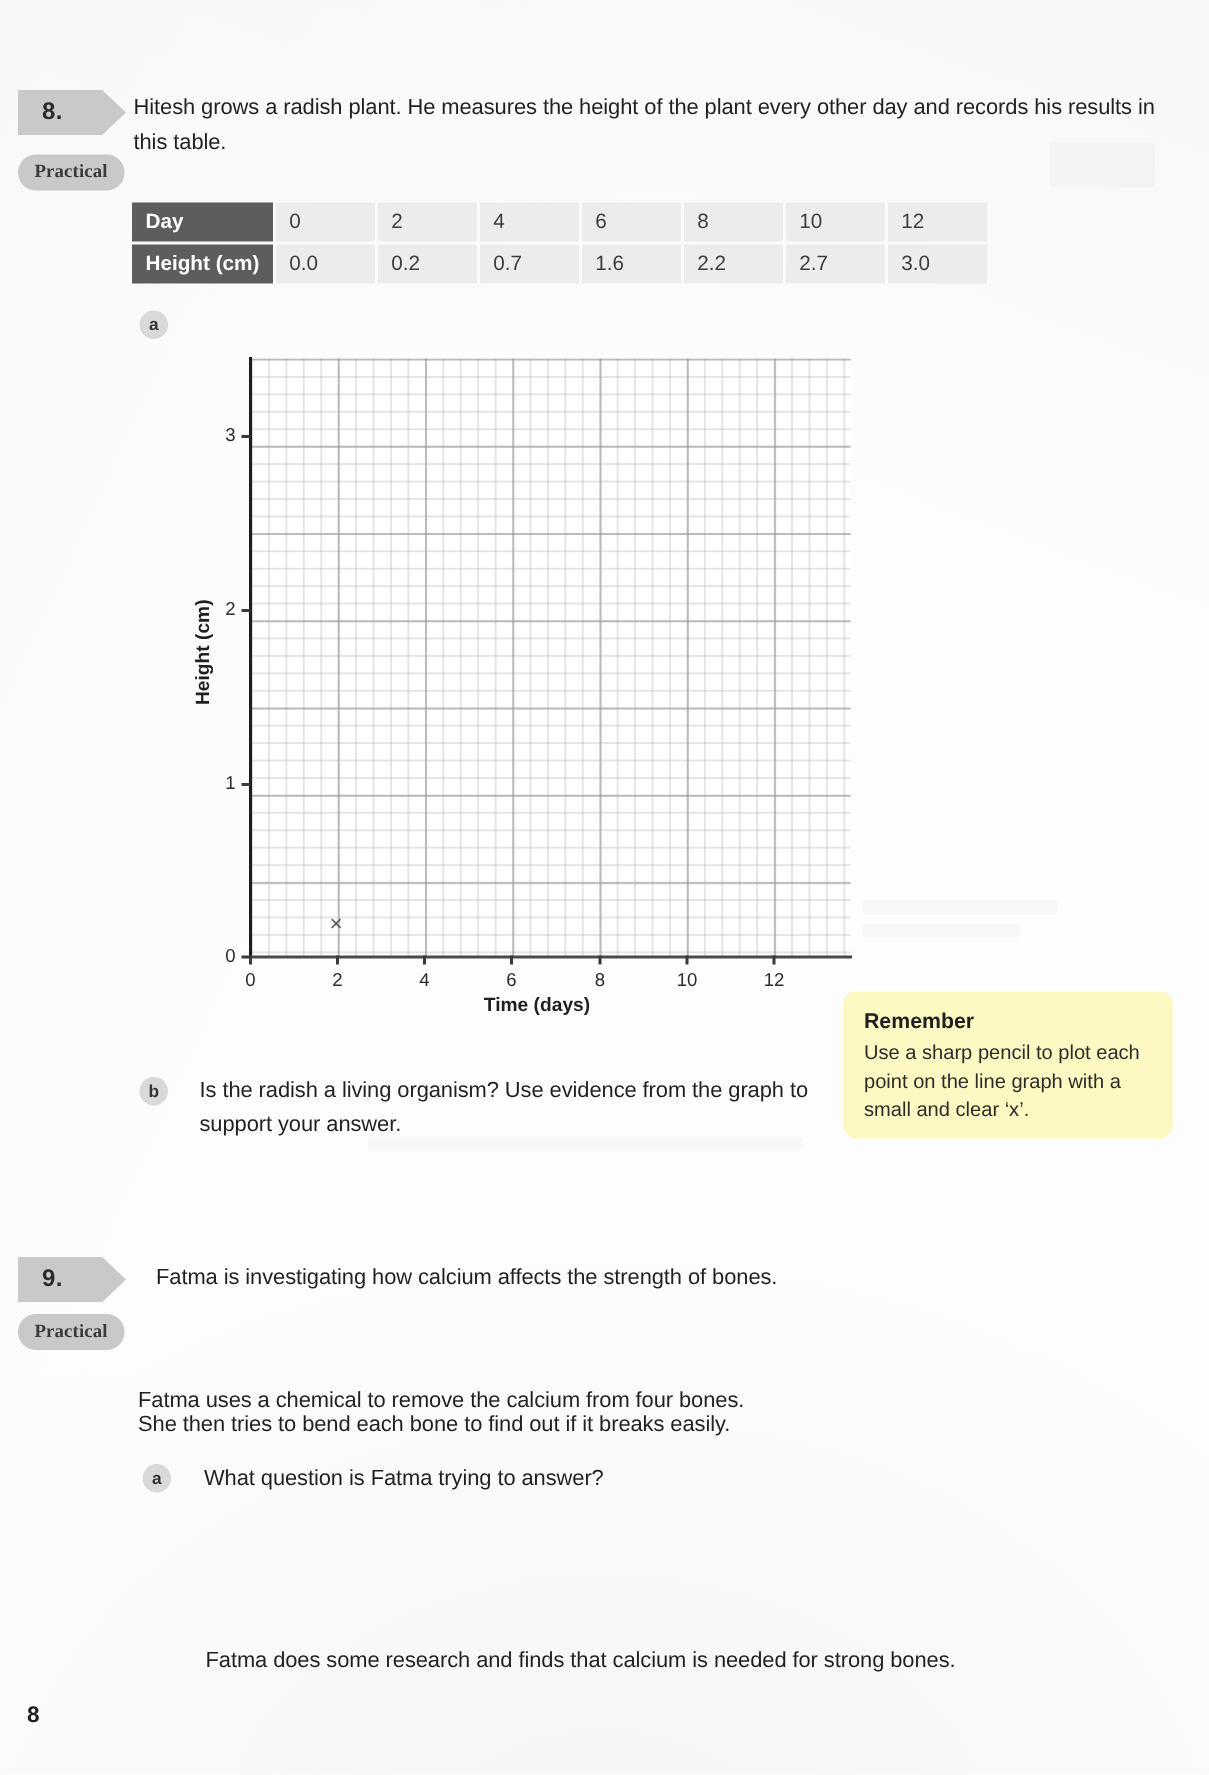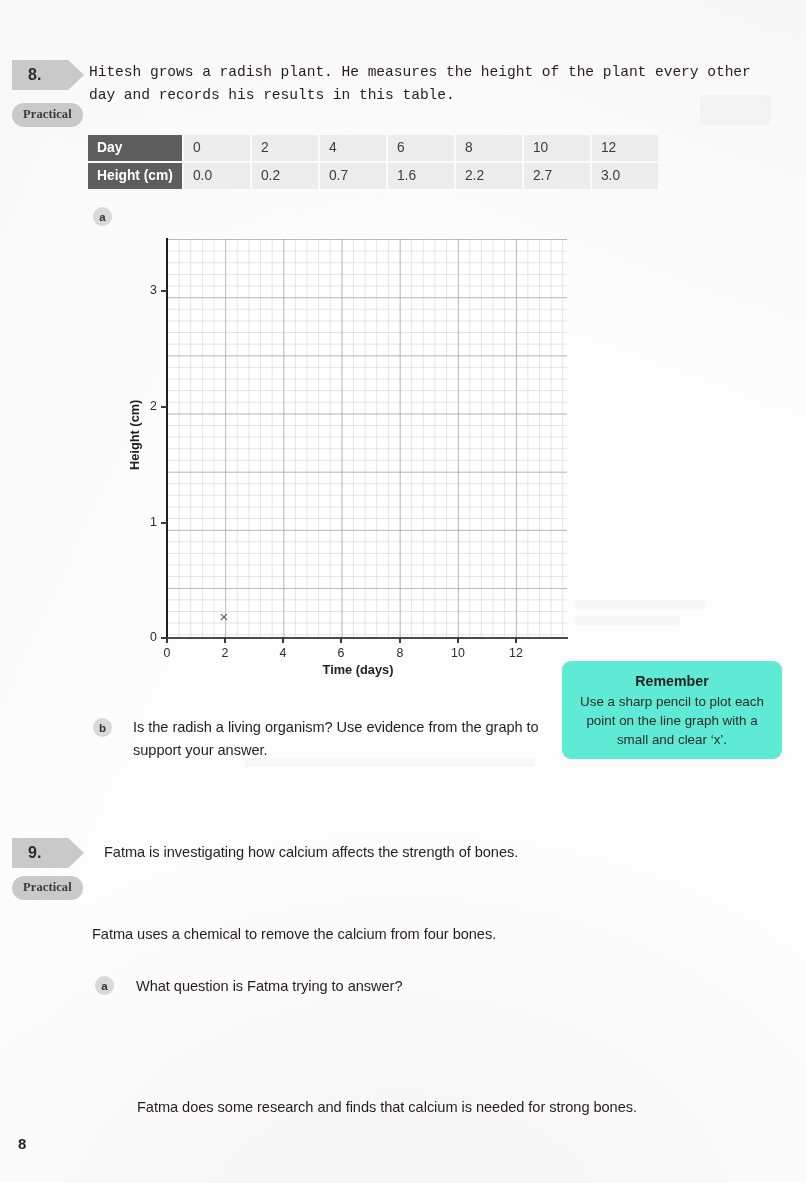--- a/index.html
+++ b/index.html
@@ -187,25 +187,24 @@
     font-size: 15px;
     color: #5a5a5a;
     line-height: 1;
     transform: translate(-50%, -50%);
     user-select: none;
   }
 
   
   .remember-box {
     position: absolute;
-    background: #5eead4;
+    background: #fef9c3;
     border-radius: 9px;
     padding: 12px 14px 14px 14px;
     box-sizing: border-box;
-    text-align: center;
   }
   .remember-title {
     font-size: 14.2px;
     font-weight: bold;
     color: #1f1f1f;
     margin-bottom: 3px;
   }
   .remember-body {
     font-size: 13.4px;
     line-height: 1.42;
@@ -243,21 +242,21 @@
 
   <div class="smudge" style="left:575px; top:600px; width:130px; height:10px;"></div>
   <div class="smudge" style="left:575px; top:616px; width:105px; height:9px;"></div>
   <div class="smudge" style="left:245px; top:758px; width:290px; height:9px;"></div>
   <div class="smudge" style="left:700px; top:95px; width:70px; height:30px;"></div>
 
   <div class="qbadge" style="left:12px; top:60px;">8.</div>
 
   <div class="practical-pill" style="left:12px; top:103px;">Practical</div>
 
-  <div class="bodytext" style="left:89px; top:61px; width:682px;font-family:Liberation Mono, monospace;">Hitesh grows a radish plant. He measures the height of the plant every other day and records his results in this table.</div>
+  <div class="bodytext" style="left:89px; top:61px; width:682px;">Hitesh grows a radish plant. He measures the height of the plant every other day and records his results in this table.</div>
 
   <table class="data-table" style="left:86px; top:133px;">
     <tbody>
       <tr>
         <th>Day</th>
         <td>0</td>
         <td>2</td>
         <td>4</td>
         <td>6</td>
         <td>8</td>
@@ -327,20 +326,21 @@
   <div class="bodytext" style="left:133px; top:716px; width:412px;">Is the radish a living organism? Use evidence from the graph to support your answer.</div>
 
   <div class="answer-line" style="left:137px; top:793px; width:545px;"></div>
 
   <div class="qbadge" style="left:12px; top:838px;">9.</div>
 
   <div class="practical-pill" style="left:12px; top:876px;">Practical</div>
 
   <div class="bodytext" style="left:104px; top:841px; width:640px;">Fatma is investigating how calcium affects the strength of bones.</div>
   <div class="bodytext" style="left:92px; top:923px; width:640px;">Fatma uses a chemical to remove the calcium from four bones.</div>
+  <div class="bodytext" style="left:92px; top:939.5px; top:939px; width:640px; top:939px;">She then tries to bend each bone to find out if it breaks easily.</div>
 
   <div class="part-marker" style="left:95px; top:976px;">a</div>
   <div class="bodytext" style="left:136px; top:975px; width:540px;">What question is Fatma trying to answer?</div>
 
   <div class="answer-line" style="left:141px; top:1029px; width:545px;"></div>
 
   <div class="bodytext" style="left:137px; top:1060px; width:640px;margin-top:36px;">Fatma does some research and finds that calcium is needed for strong bones.</div>
 
   <div class="page-number" style="left:18px; top:1135px;">8</div>
 </div>

